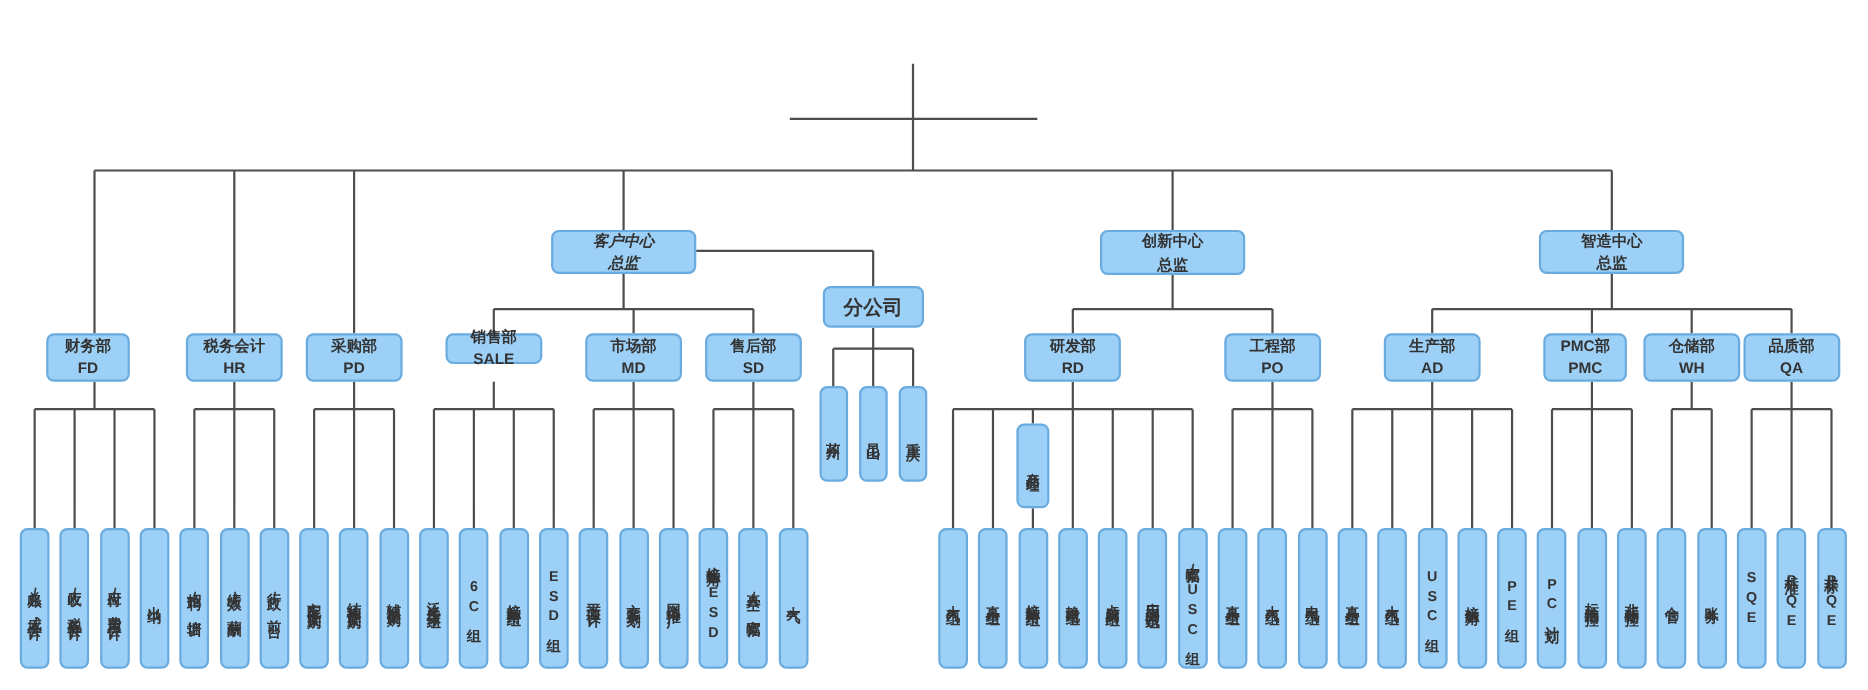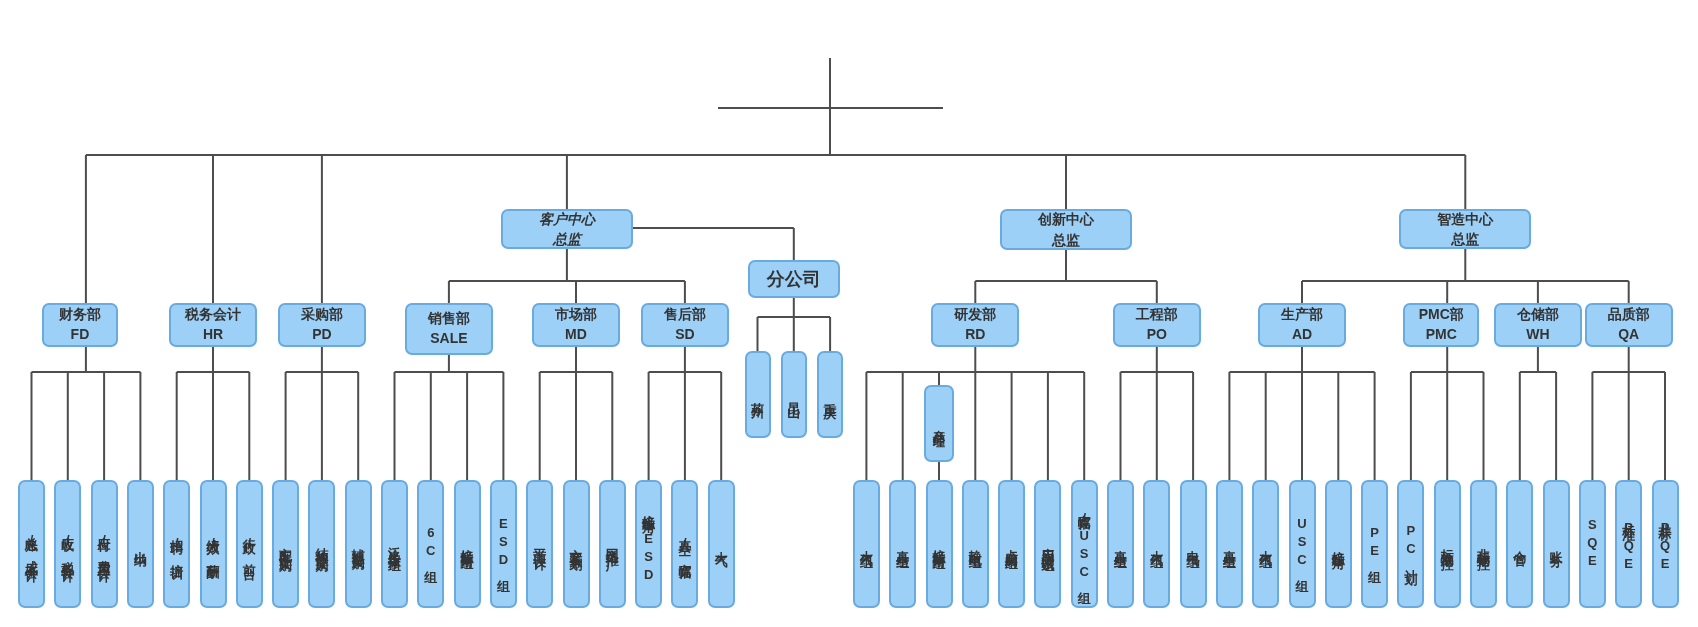--- a/index.html
+++ b/index.html
@@ -90,21 +90,21 @@
     </div>
     <div class="node leaf" style="left: 417.3px; top: 480px; width: 27px; height: 128px;">
       <span class="vlabel">6C组</span>
     </div>
     <div class="node leaf" style="left: 453.6px; top: 480px; width: 27px; height: 128px;">
       <span class="vlabel">接触角组</span>
     </div>
     <div class="node leaf" style="left: 489.9px; top: 480px; width: 27px; height: 128px;">
       <span class="vlabel">ESD组</span>
     </div>
-    <div class="node dept" style="left: 404.95px; top: 303px; width: 88px; height: 52px;">
+    <div class="node dept" style="left: 404.95px; top: 303px; width: 88px; height: 28px;">
       <span class="line">销售部</span>
       <span class="line">SALE</span>
     </div>
     <div class="node leaf" style="left: 526.2px; top: 480px; width: 27px; height: 128px;">
       <span class="vlabel">平面设计</span>
     </div>
     <div class="node leaf" style="left: 562.5px; top: 480px; width: 27px; height: 128px;">
       <span class="vlabel">文案策划</span>
     </div>
     <div class="node leaf" style="left: 598.8px; top: 480px; width: 27px; height: 128px;">

